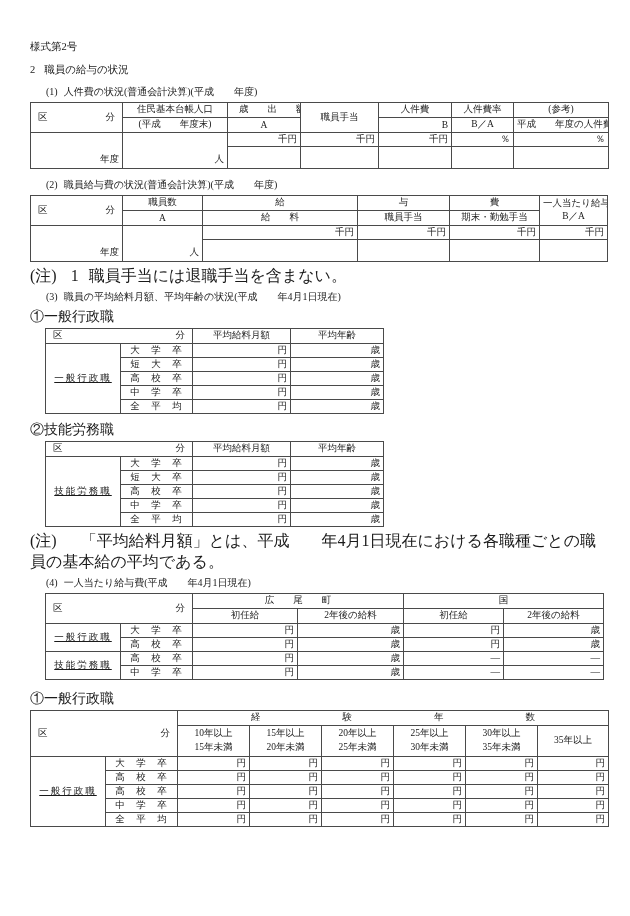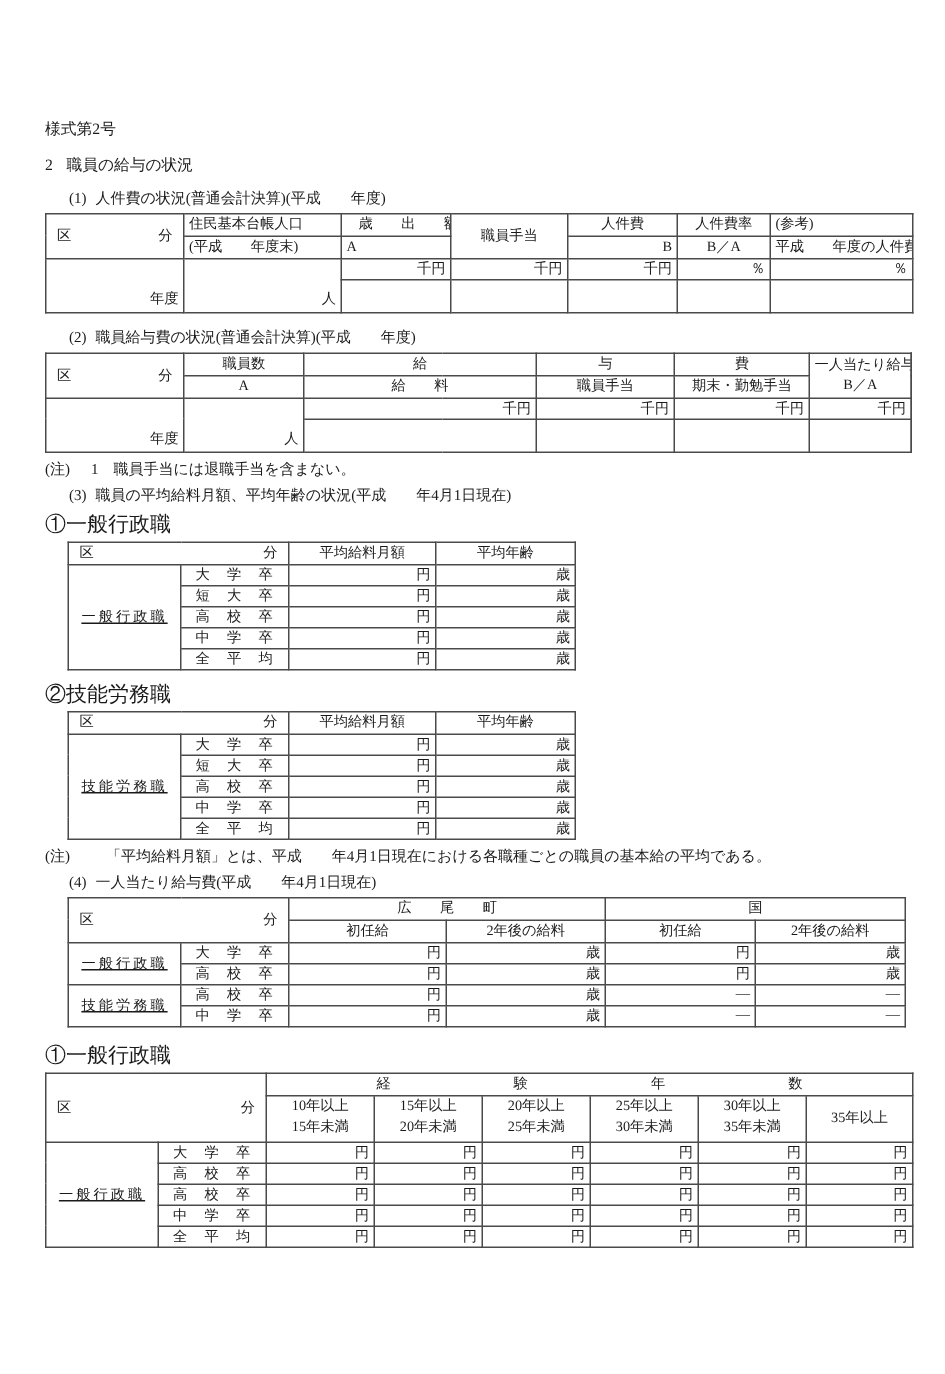--- a/index.html
+++ b/index.html
@@ -13,21 +13,21 @@
     height: 916px;
     font-family: "Liberation Serif", "DejaVu Serif", serif;
     color: #1a1a1a;
     -webkit-font-smoothing: antialiased;
   }
   .page {
     position: relative;
     width: 630px;
     height: 916px;
     box-sizing: border-box;
-    padding: 80px 22px 0 30px;
+    padding: 40px 22px 0 30px;
   }
 
   
   .form-no {
     font-size: 10.5px;
     line-height: 1.3;
     margin: 0 0 9px 0;
   }
   .sec-title {
     font-size: 10.5px;
@@ -36,21 +36,21 @@
   .sec-title .num { margin-right: 9px; }
 
   .subsec {
     font-size: 10px;
     margin: 0 0 3px 0;
     padding-left: 16px;
   }
   .subsec .lbl { margin-right: 6px; }
 
   .note {
-    font-size: 10px;
+    font-size: 16px;
     margin: 4px 0 3px 0;
     padding-left: 0px;
   }
   .note .n-idx { margin: 0 10px 0 14px; }
 
   .grp-title {
     font-size: 14px;
     margin: 4px 0 2px 0;
   }
 
@@ -70,21 +70,21 @@
   td, th {
     border: 1px solid #4a4a4a;
     font-weight: normal;
     padding: 0 3px;
     vertical-align: middle;
     overflow: hidden;
     white-space: nowrap;
   }
   .c  { text-align: center; }
   .r  { text-align: right; }
-  .l  { text-align: left; }
+  .l  { text-align: center; }
 
   
   .spread {
     display: flex;
     justify-content: space-between;
     padding: 0 4px;
   }
   .spread-w {
     display: flex;
     justify-content: space-around;

